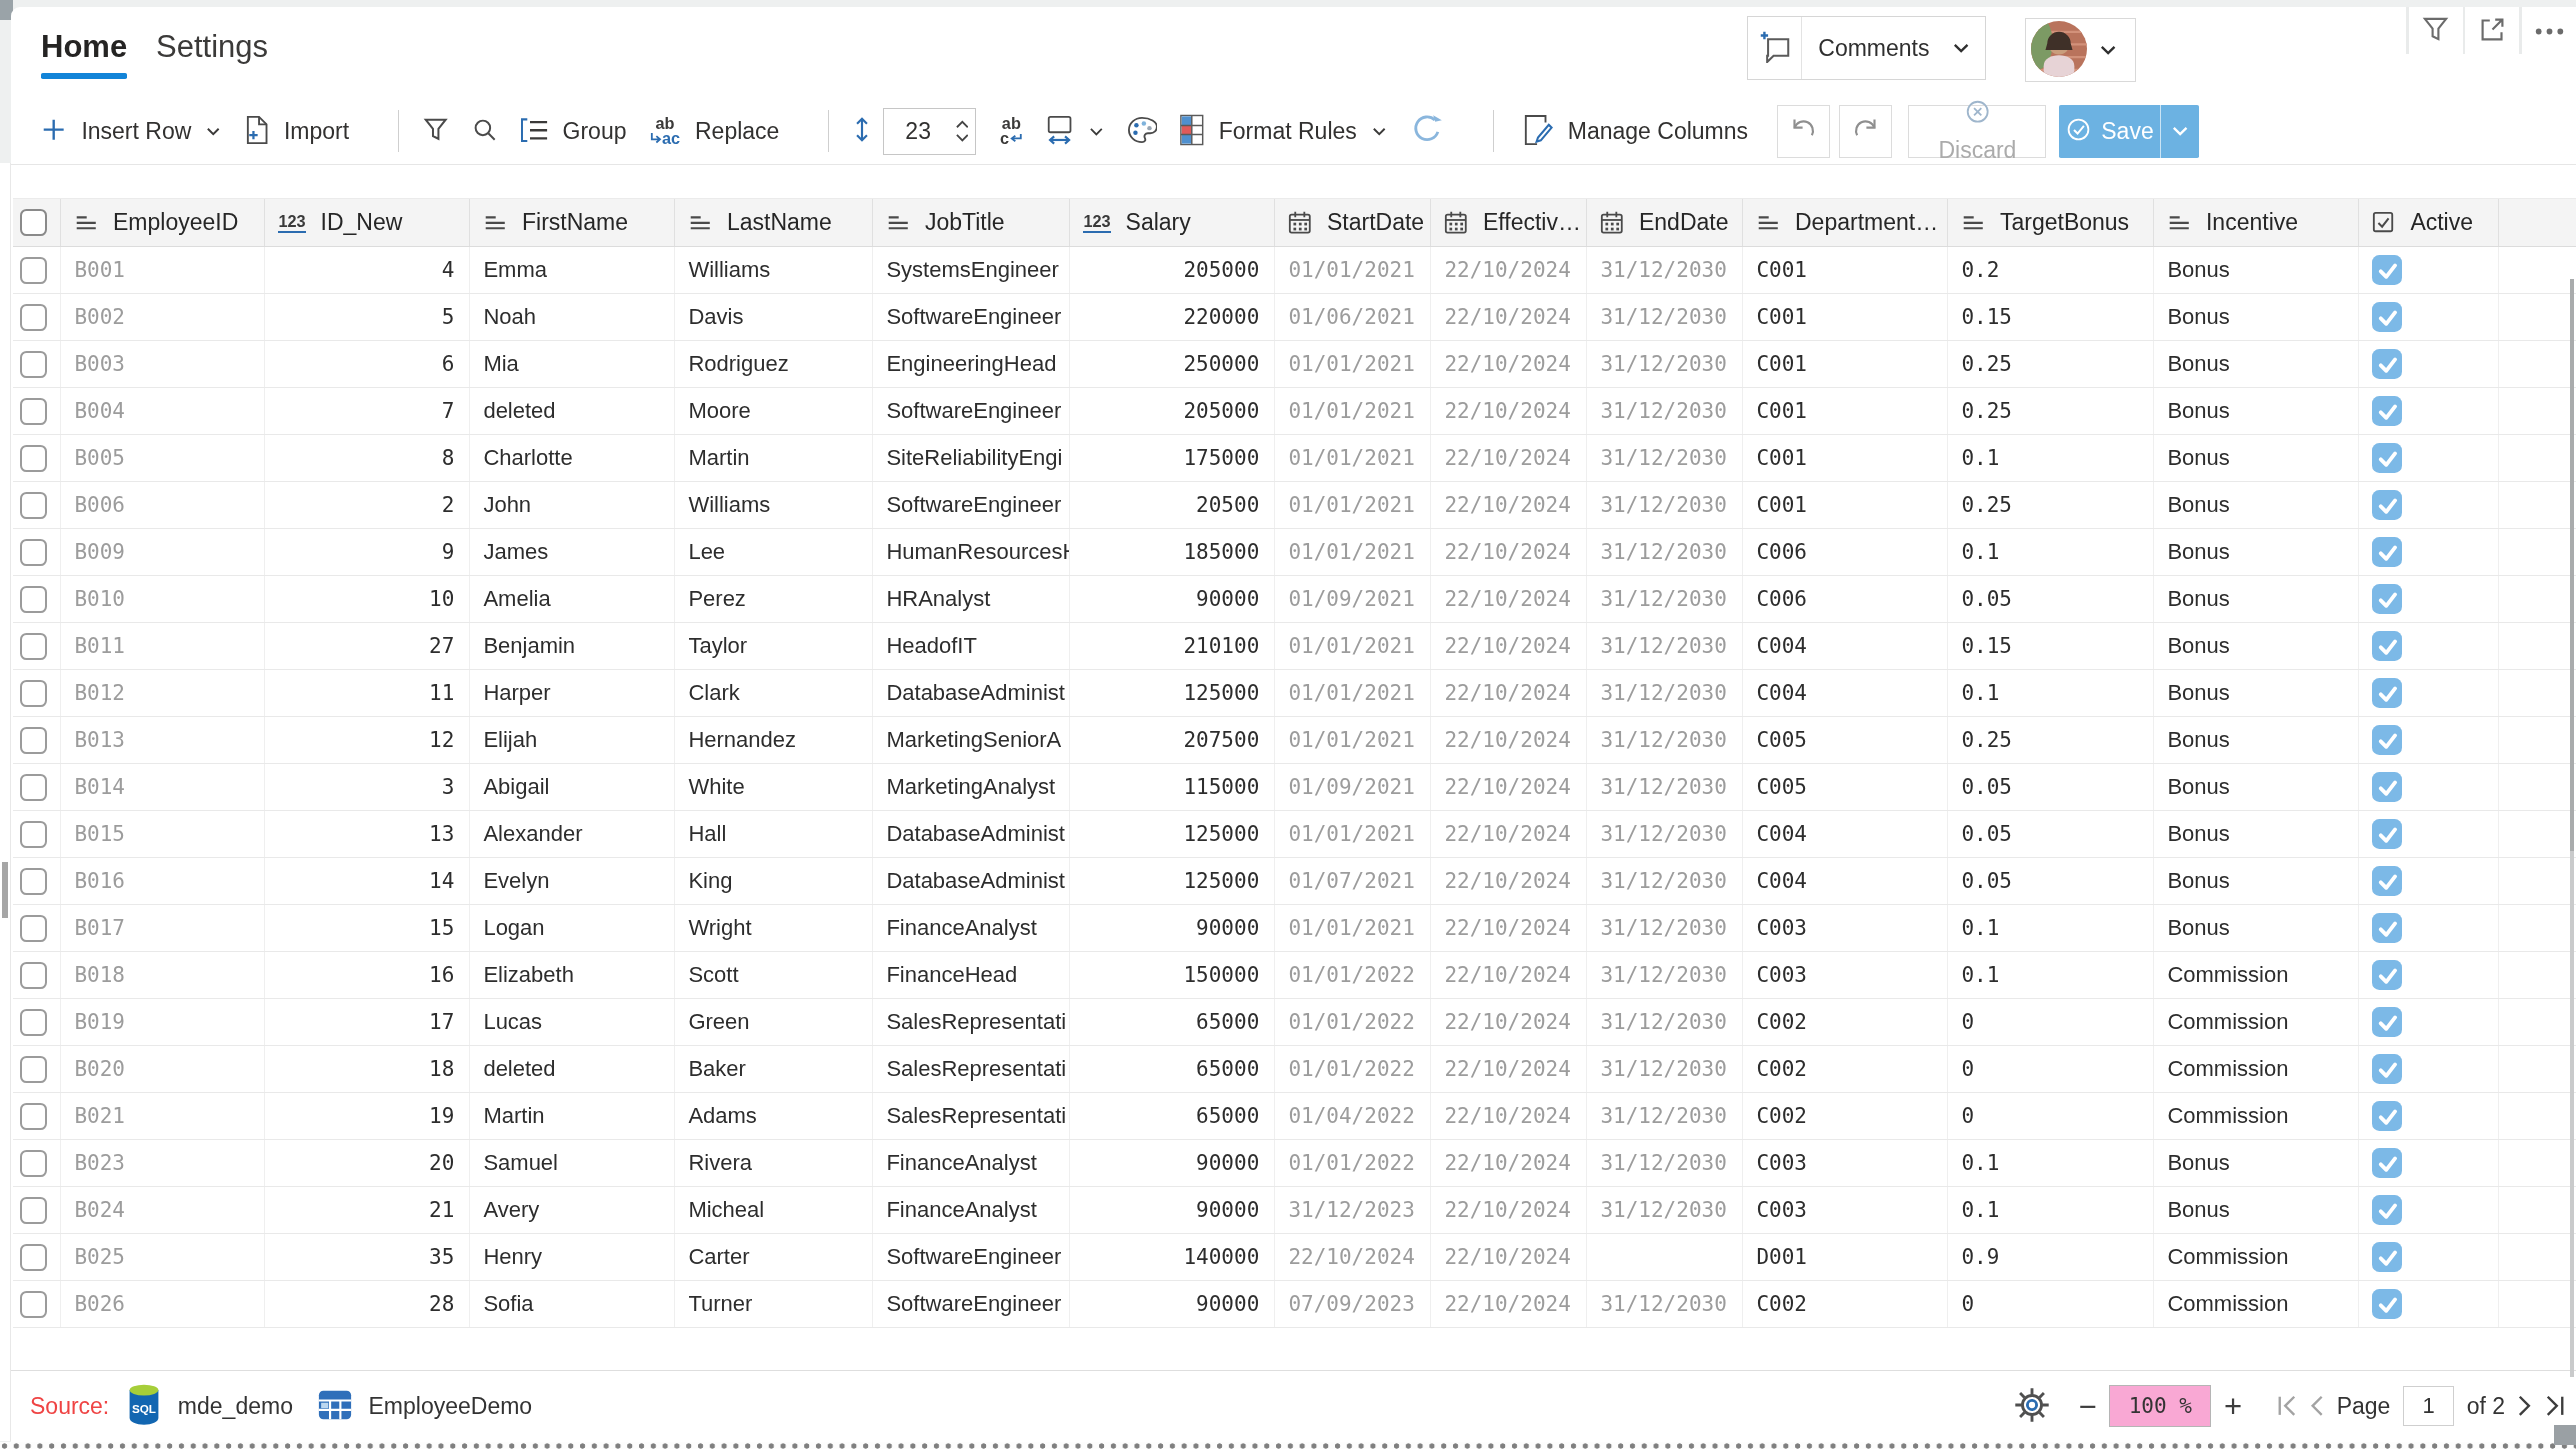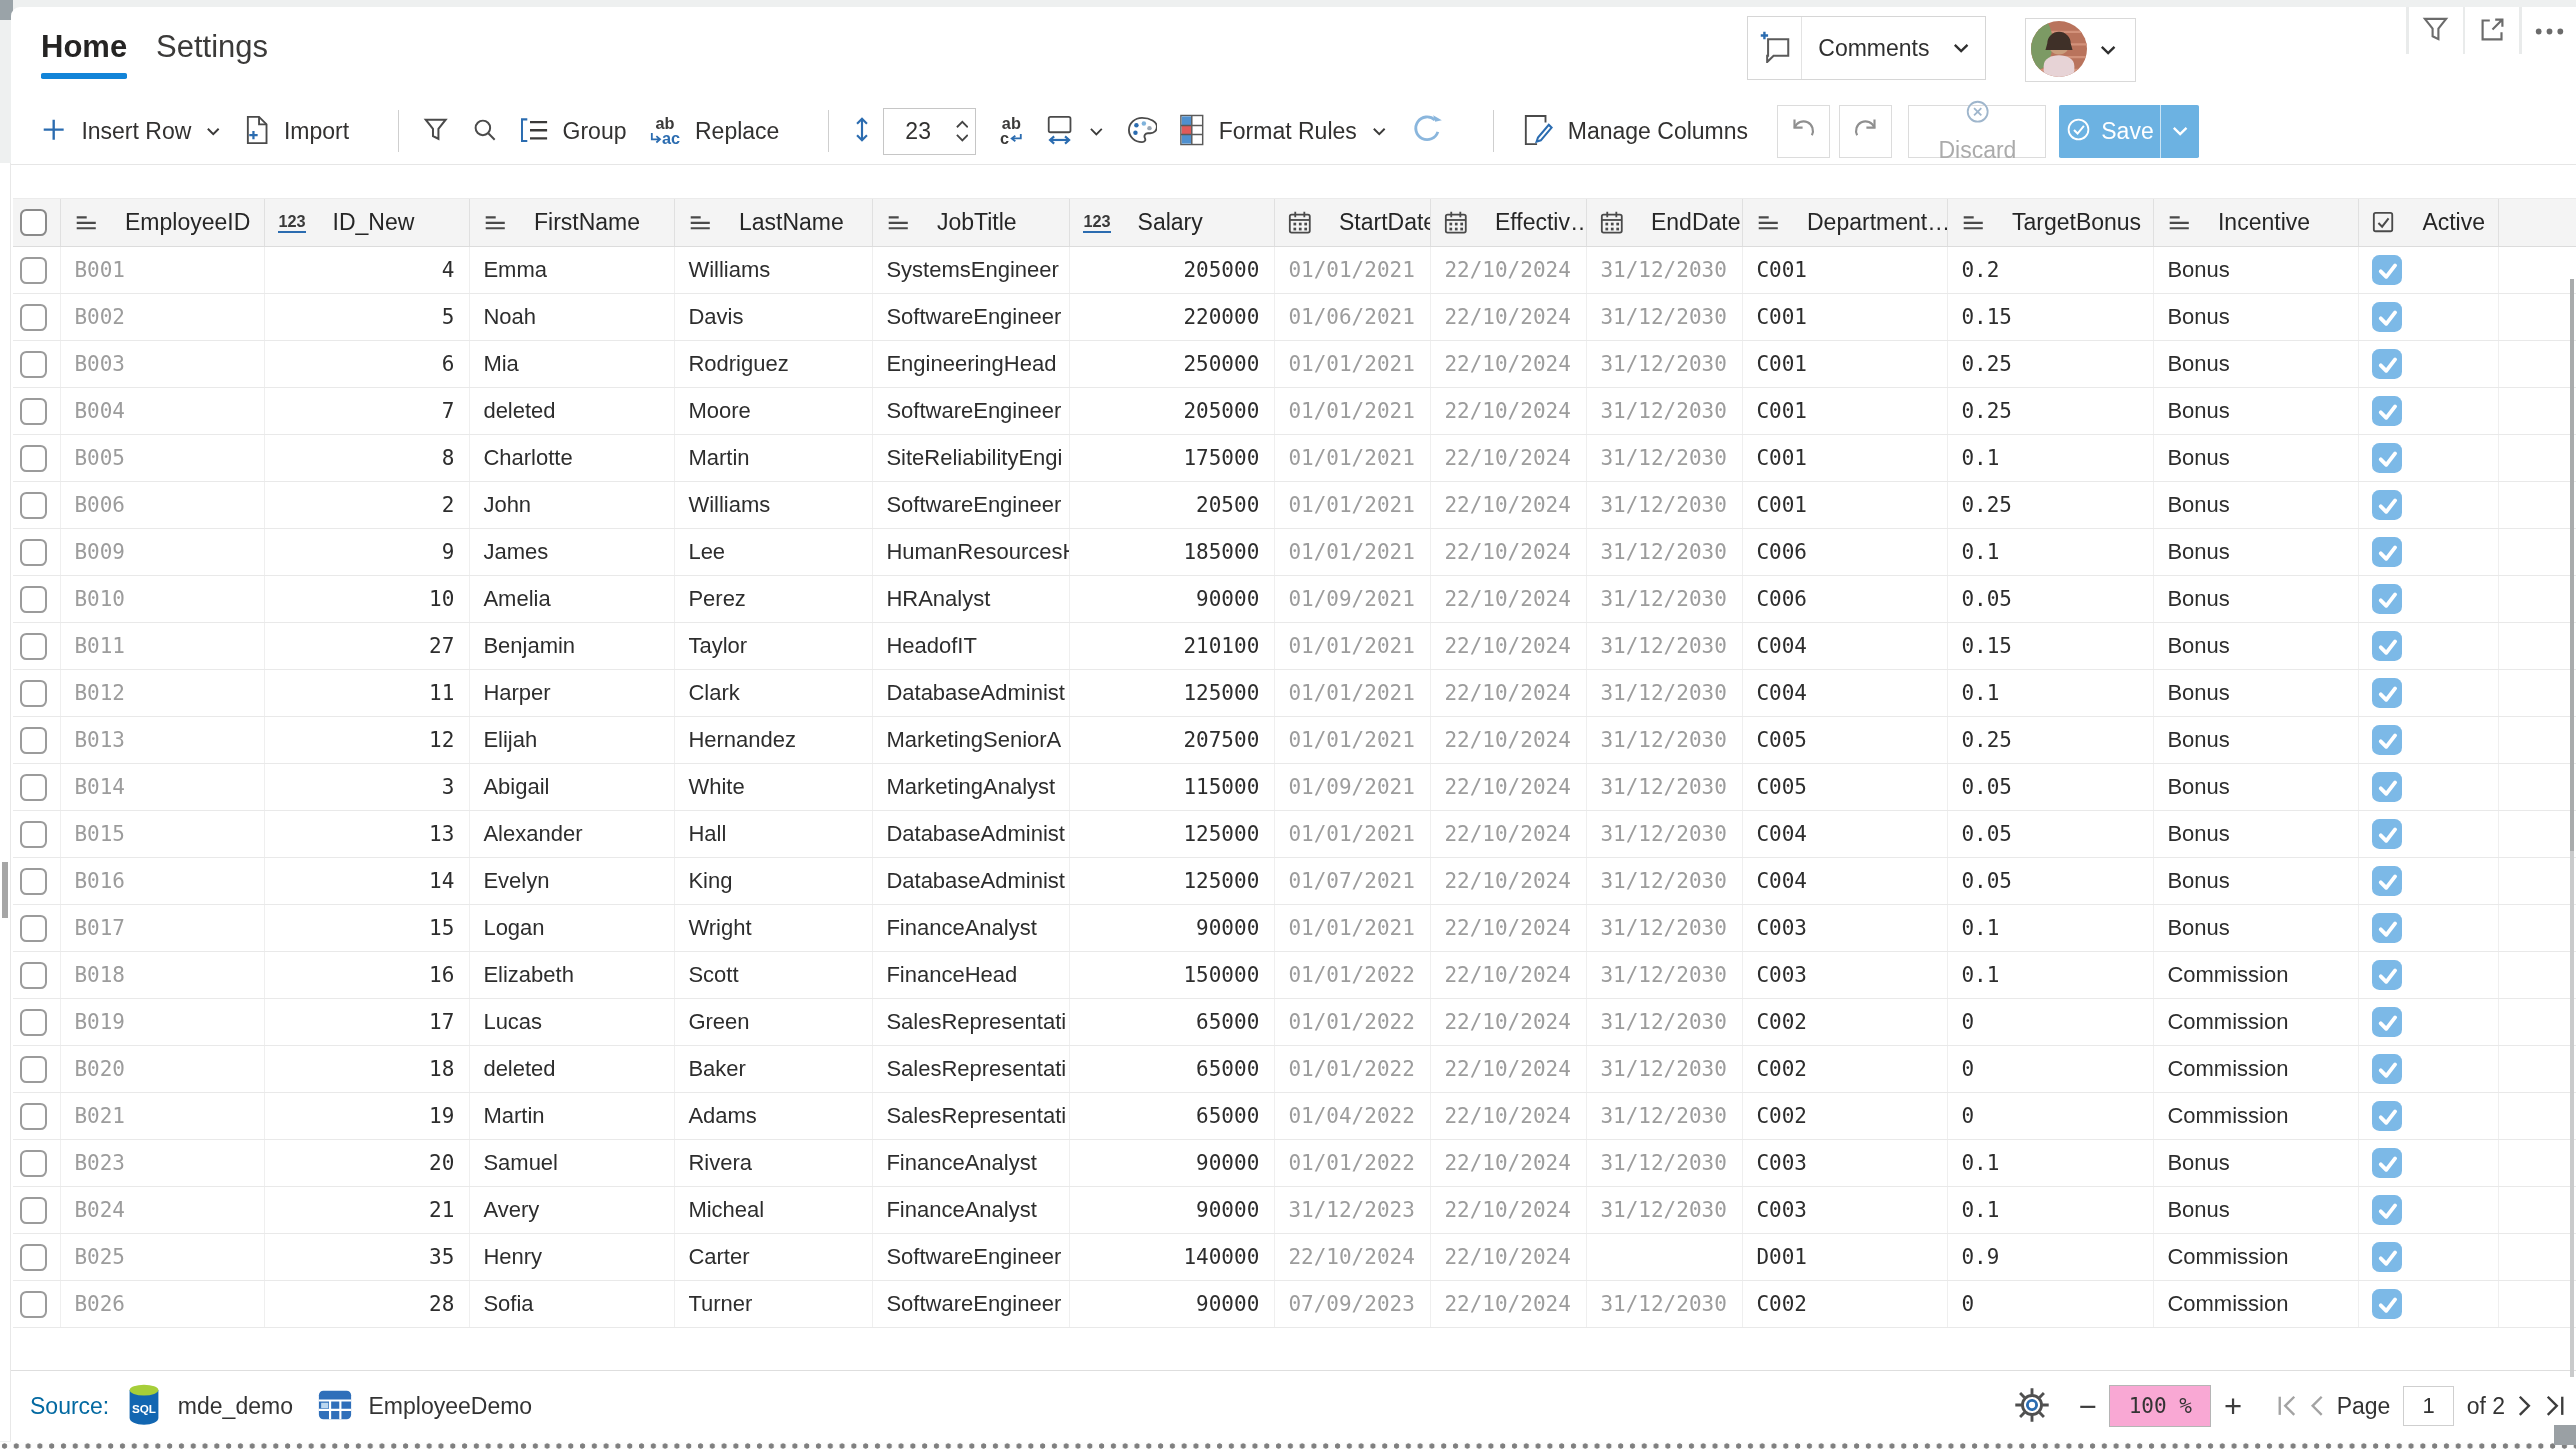--- a/index.html
+++ b/index.html
@@ -52,36 +52,36 @@
   .save-split { display:flex; height:53px; cursor:pointer; }
   .save-main { width:102px; background:#6cb2e2; display:flex; align-items:center; justify-content:center; gap:9px; border-right:0.9px solid rgba(255,255,255,.65); border-radius:1.8px 0 0 1.8px; }
   .save-main .lbl { color:#fff; font-size:23px; }
   .save-chev { width:38px; background:#6cb2e2; display:flex; align-items:center; justify-content:center; border-radius:0 1.8px 1.8px 0; }
 
   
   #table { position:absolute; left:0; top:191px; right:0; --cols:48px 204px 205px 205px 198px 197px 205px 156px 156px 156px 205px 206px 205px 140px minmax(0,1fr); padding-left:1.8px; }
   .trow { display:grid; grid-template-columns:var(--cols); height:47px; border-bottom:0.9px solid #e9e9e9; background:#fff; }
   .trow.head { height:49px; background:#f4f4f4; border-top:0.9px solid #ebebeb; border-bottom:0.9px solid #dcdcdc; }
   .tcell { display:flex; align-items:center; padding-left:13.6px; border-right:0.9px solid #efefef; overflow:hidden; white-space:nowrap; cursor:pointer; }
-  .trow.head .tcell { border-right:0.9px solid #e0e0e0; gap:27px; font-size:23px; color:#262626; }
+  .trow.head .tcell { border-right:0.9px solid #e0e0e0; gap:15px; font-size:23px; color:#262626; }
   .tcell.filler, .trow.head .tcell.filler { border-right:none; cursor:default; }
   .tcell.cb { padding-left:7.3px; }
   .mono-gray { font-family:"DejaVu Sans Mono", monospace; font-size:21px; color:#9c9c9c; }
   .mono-dark { font-family:"DejaVu Sans Mono", monospace; font-size:21px; color:#2d2d2d; }
   .sans-dark { font-size:22px; color:#2d2d2d; }
   .align-right { justify-content:flex-end; padding-right:14.5px; }
   .row-checkbox { width:27px; height:27px; border:2.3px solid #9b9b9b; border-radius:6.4px; background:#fff; cursor:pointer; }
   .trow.head .row-checkbox { border-color:#8a8a8a; }
   .active-checkbox { width:30px; height:30px; border-radius:7.3px; background:#7cb9e7; display:flex; align-items:center; justify-content:center; cursor:pointer; }
   .icon-123 { font-size:16.3px; font-weight:700; color:#3a3a3a; line-height:1; border-bottom:2.7px solid #2b6cb0; padding-bottom:1.8px; }
 
   
   .footer { position:absolute; left:0; right:0; bottom:9px; height:71px; border-top:0.9px solid #dedede; background:#fff; display:flex; align-items:center; }
   .footer-left { display:flex; align-items:center; gap:16.3px; padding-left:19px; }
-  .footer-left .src { font-size:23px; color:#0369a1; }
+  .footer-left .src { font-size:23px; color:#ef4444; }
   .footer-left .name { font-size:23px; color:#333; cursor:pointer; }
   .footer-right { margin-left:auto; display:flex; align-items:center; gap:12.7px; padding-right:11px; }
   .zoom-box { width:102px; height:42px; border:0.9px solid #b5b5b5; display:flex; align-items:center; justify-content:center; font-family:"DejaVu Sans Mono", monospace; font-size:21px; color:#333; background:#f9a8d4; }
   .zoom-sign { font-size:31px; color:#3d3d3d; cursor:pointer; line-height:1; }
   .pg-label { font-size:23px; color:#333; }
   .page-input { width:51px; height:40px; border:0.9px solid #cfcfcf; text-align:center; font-size:22px; color:#333; background:#fff; }
   .pg-btn { display:flex; align-items:center; cursor:pointer; }
 
   .dotted-bottom { position:absolute; left:0; right:0; bottom:0; height:8.2px; background-color:#fdfdfd;
     background-image:radial-gradient(circle at 4.5px 4.1px, #7f7f7f 2.4px, transparent 3px); background-size:11.8px 8.2px; }

